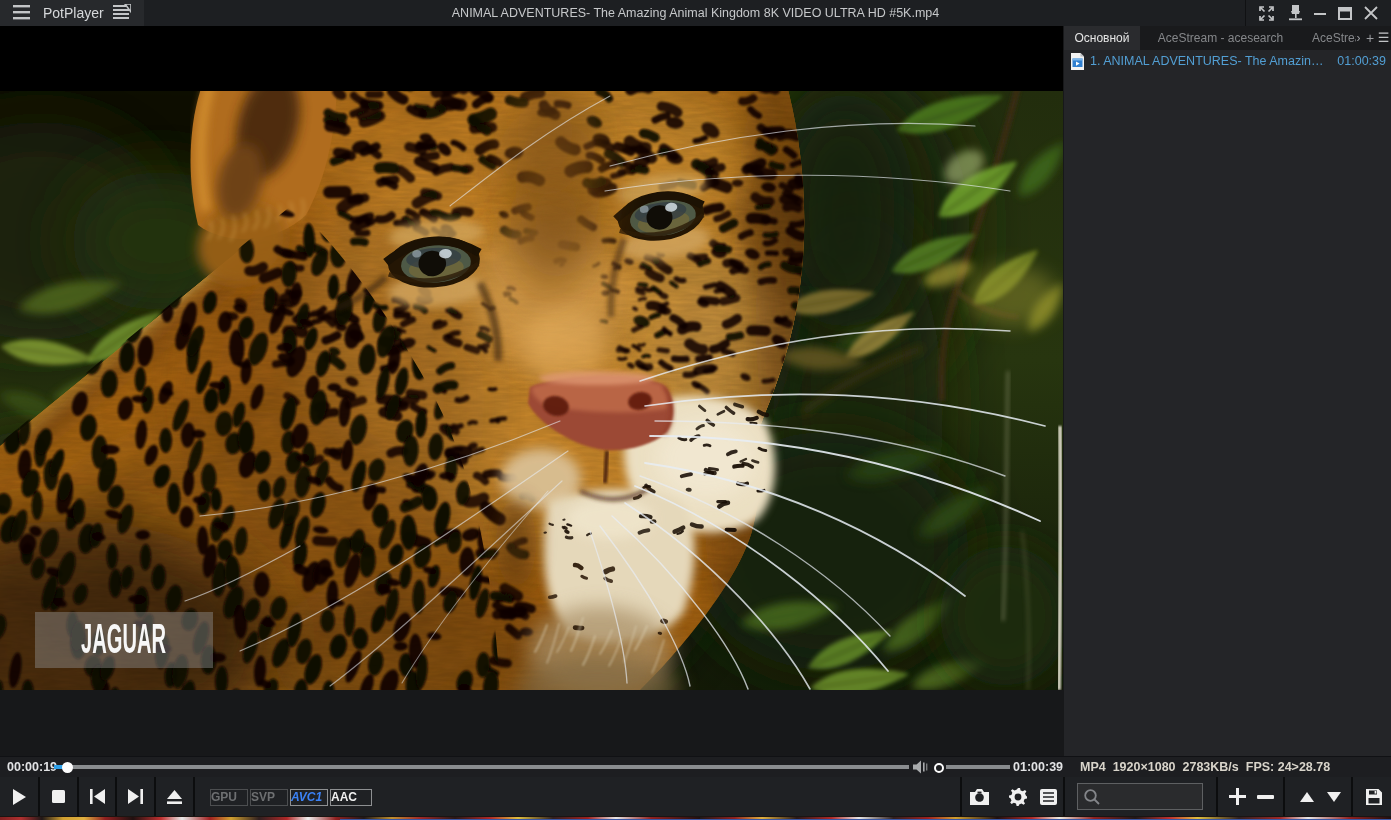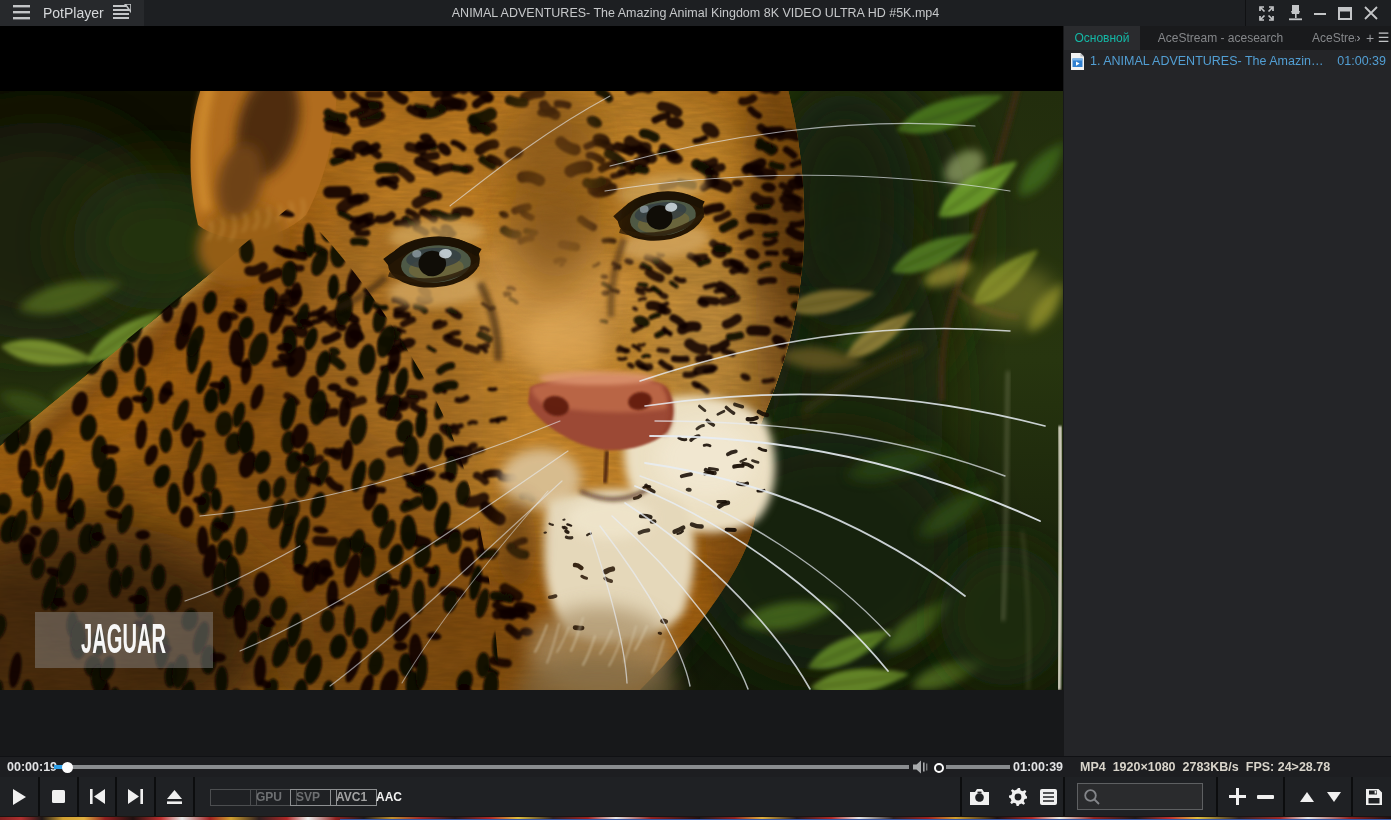--- a/index.html
+++ b/index.html
@@ -10,21 +10,21 @@
 #video { position:absolute; left:0; top:26px; width:1063px; height:642px; background:#000; }
 #panel { position:absolute; left:1064px; top:26px; width:327px; height:730px; background:#242528; }
 #tabs { position:absolute; left:0; top:0; width:327px; height:24px; background:#191a1c; }
 .tab { position:absolute; top:0; height:24px; line-height:24px; font-size:12px; text-align:center; }
 #plrow { position:absolute; left:0; top:26px; width:327px; height:20px; color:#529fd4; font-size:12.5px; }
 #seekrow { position:absolute; left:0; top:756px; width:1064px; height:21px; background:#1d1e21; border-top:1px solid #101114; }
 #statusrow { position:absolute; left:1064px; top:756px; width:327px; height:21px; background:#1d1e21; border-top:1px solid #101114; color:#d8d4ca; font-weight:bold; font-size:12.5px; line-height:21px; }
 #ctrlbar { position:absolute; left:0; top:777px; width:1391px; height:39px; background:#1f2124; }
 .sep { position:absolute; top:0; width:2px; height:39px; background:#0c0d0e; }
 .cbtn { position:absolute; top:0; height:39px; display:flex; align-items:center; justify-content:center; }
-.badge { position:absolute; top:12px; height:17px; border:1px solid; font-size:12px; font-weight:bold; text-align:left; line-height:15px;padding-left:45px; }
+.badge { position:absolute; top:12px; height:17px; border:1px solid; font-size:12px; font-weight:bold; text-align:left; line-height:15px; }
 #searchbox { position:absolute; left:1077px; top:6px; width:126px; height:27px; background:#2a2b2d; border:1px solid #5e6062; }
 #bottomstrip { position:absolute; left:0; top:816px; width:1391px; height:4px; }
 .time { font-weight:bold; font-size:12.5px; color:#e2e3e5; }
 </style></head><body>
 
 <div id="titlebar">
  <div id="tbleft"></div>
  <div class="tbico" style="left:13px; top:5px;"><svg width="17" height="15" viewBox="0 0 17 15" style="">
         <rect y="0" width="17" height="2.4" fill="#c3c5c7"></rect>
         <rect y="6" width="17" height="2.4" fill="#c3c5c7"></rect>
@@ -1473,21 +1473,21 @@
 <path d="M647,535 C643,544 639,553 635,559" stroke-width="2.0"></path>
 <path d="M664,549 C660,562 656,574 652,582" stroke-width="1.5"></path>
 </g>
 <rect x="35" y="521" width="178" height="56" fill="#8e8e8e" opacity="0.45"></rect>
 <text x="81" y="562" font-family="Liberation Sans, sans-serif" font-size="42" font-weight="bold" fill="#f7f7f7" textLength="85" lengthAdjust="spacingAndGlyphs">JAGUAR</text>
 </svg></div>
 </div>
 
 <div id="panel">
  <div id="tabs">
-  <div class="tab" style="left:0; width:76px; background:#2a2b2e; color:#14b8a6;">Основной</div>
+  <div class="tab" style="left:0; width:76px; background:#2a2b2e; color:#e5e5e5;">Основной</div>
   <div class="tab" style="left:78px; width:157px; color:#85878a;">AceStream - acesearch</div>
   <div class="tab" style="left:237px; width:55px; color:#85878a; overflow:hidden; text-align:left; padding-left:11px;">AceStream</div>
   <div class="tab" style="left:288px; width:13px; color:#9a9ca0;">›</div>
   <div class="tab" style="left:299px; width:14px; color:#9a9ca0; font-size:14px;">+</div>
   <div class="tab" style="left:312px; width:15px; color:#c0c2c4; font-size:13px;">☰</div>
  </div>
  <div id="plrow">
   <div style="position:absolute; left:7px; top:1px;"><svg width="13" height="17" viewBox="0 0 13 17" style="">
           <path d="M0,0 L9.5,0 L13,3.5 L13,17 L0,17 Z" fill="#f2f2f2"></path>
           <path d="M9.5,0 L13,3.5 L9.5,3.5 Z" fill="#b8babc"></path>
@@ -1545,21 +1545,21 @@
     <div class="sep" style="left:154px;"></div>
  <div class="cbtn" style="left:156px; width:37px;">
       <svg width="15" height="14" viewBox="0 0 15 14" style="">
         <path d="M7.5,0 L15,9 L0,9 Z" fill="#f0f0f0"></path>
         <rect x="0" y="11.4" width="15" height="2.6" fill="#f0f0f0"></rect>
       </svg>
     </div>
     <div class="sep" style="left:193px;"></div>
  <div class="badge" style="left:210px; width:38px; border-color:#4c4e50; color:#6e7072;">GPU</div>
  <div class="badge" style="left:250px; width:38px; border-color:#4c4e50; color:#6e7072;">SVP</div>
- <div class="badge" style="left:290px; width:38px; border-color:#8e9092; color:#a3a3a3;">AVC1</div>
+ <div class="badge" style="left:290px; width:38px; border-color:#8e9092; color:#3b82f6;font-style:italic;">AVC1</div>
  <div class="badge" style="left:330px; width:42px; border-color:#8e9092; color:#f0f0f0;">AAC</div>
  <div class="sep" style="left:960px;"></div>
  <div class="cbtn" style="left:964px; width:30px;">
       <svg width="19" height="16" viewBox="0 0 19 16" style="">
         <path d="M0,3 L5,3 L7,0 L12,0 L14,3 L19,3 L19,16 L0,16 Z M9.5,12.8 A4.3,4.3 0 1,0 9.49,12.8 Z" fill="#f0f0f0" fill-rule="evenodd"></path>
         <rect x="7.5" y="2.6" width="4" height="1.8" fill="#1f2023"></rect>
       </svg>
     </div>
  <div class="cbtn" style="left:1003px; width:30px;">
       <svg width="18" height="18" viewBox="0 0 18 18" style="">

